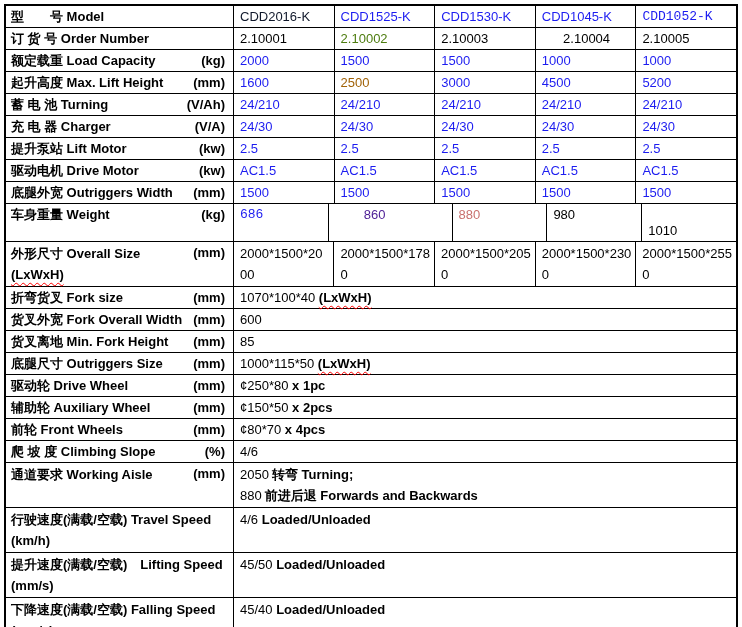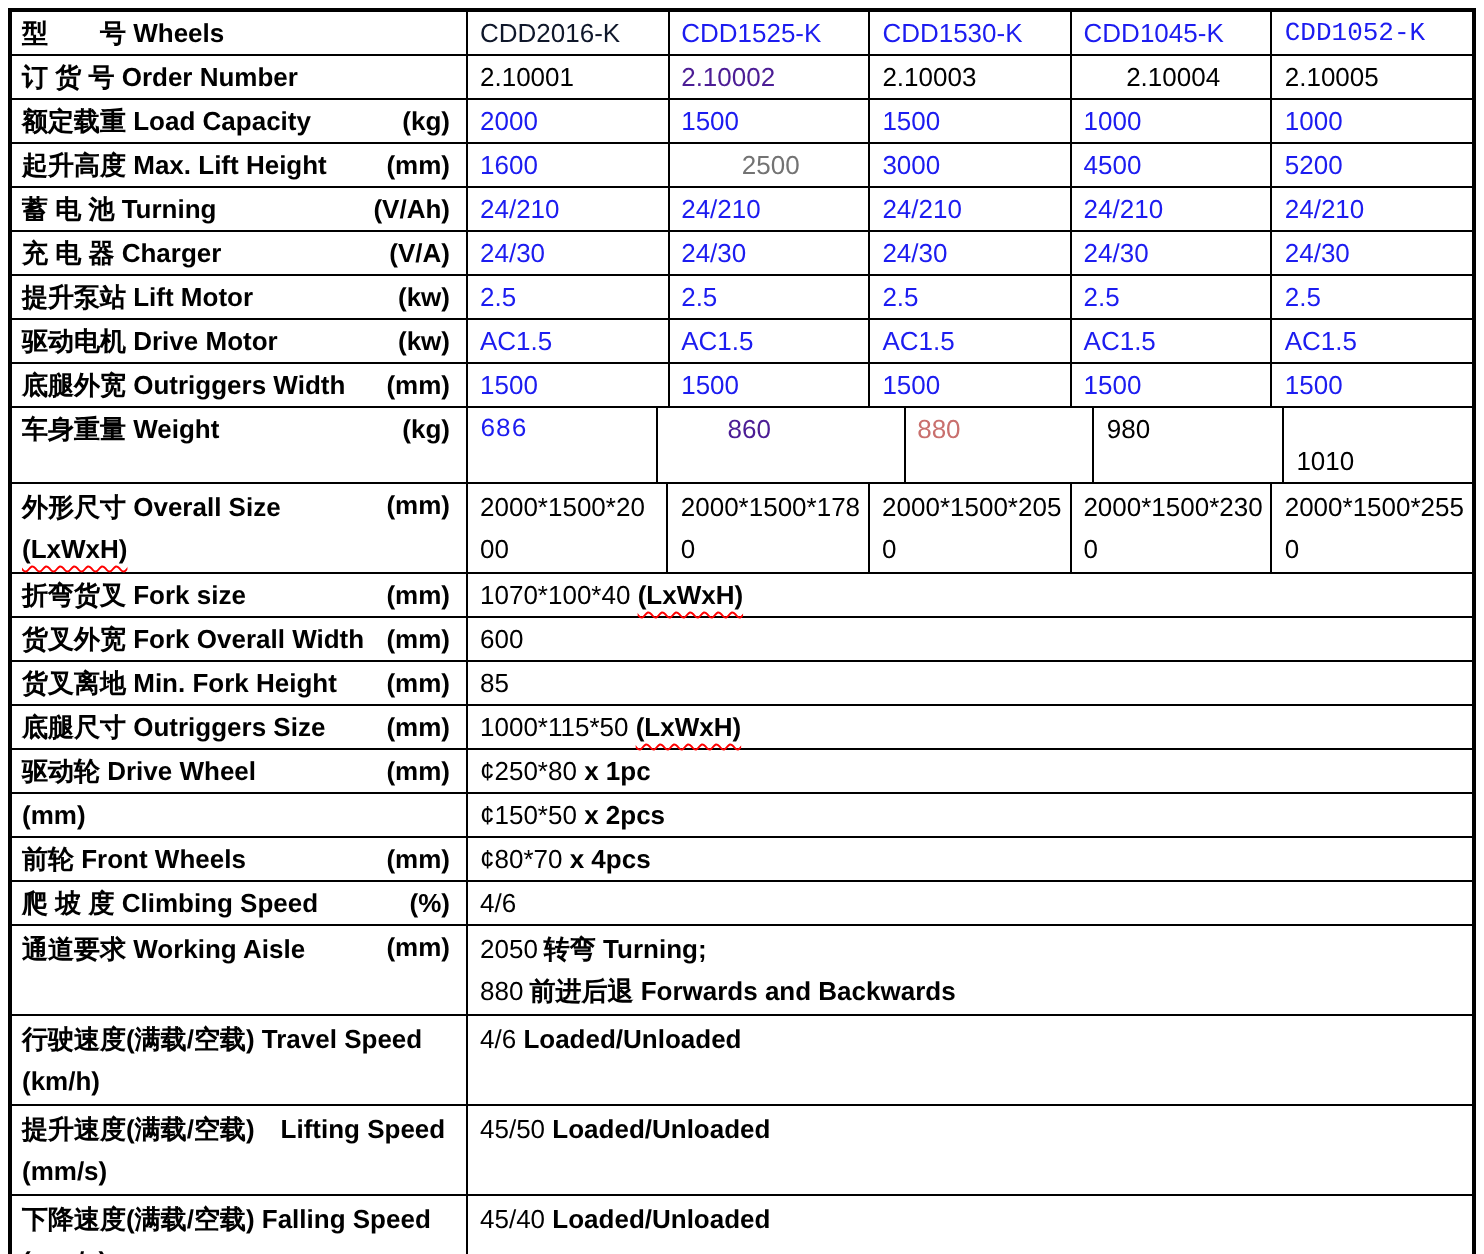--- a/index.html
+++ b/index.html
@@ -37,21 +37,21 @@
     text-underline-offset:3px;
   }
 </style>
 </head>
 <body>
 
 <div class="spec-table" id="spec-table">
     <div class="row">
       <div class="cell label-cell">
         <div class="lbl">
-          <div class="l1"><span>型　　号 Wheels</span></div>
+          <div class="l1"><span>型　　号 Model</span></div>
         </div>
       </div>
       <div class="cell vcell" style="color: #0f172a;">
         <div class="vline">CDD2016-K</div>
       </div>
       <div class="cell vcell" style="color: rgb(28, 28, 240);">
         <div class="vline">CDD1525-K</div>
       </div>
       <div class="cell vcell" style="color: rgb(28, 28, 240);">
         <div class="vline">CDD1530-K</div>
@@ -65,21 +65,21 @@
     </div>
     <div class="row">
       <div class="cell label-cell">
         <div class="lbl">
           <div class="l1"><span>订 货 号 Order Number</span></div>
         </div>
       </div>
       <div class="cell vcell" style="color: rgb(0, 0, 0);">
         <div class="vline">2.10001</div>
       </div>
-      <div class="cell vcell" style="color: #4c1d95;">
+      <div class="cell vcell" style="color: #4d7c0f;">
         <div class="vline">2.10002</div>
       </div>
       <div class="cell vcell" style="color: rgb(0, 0, 0);">
         <div class="vline">2.10003</div>
       </div>
       <div class="cell vcell" style="color: rgb(0, 0, 0); text-align: center;">
         <div class="vline">2.10004</div>
       </div>
       <div class="cell vcell" style="color: rgb(0, 0, 0);">
         <div class="vline">2.10005</div>
@@ -111,21 +111,21 @@
     <div class="row">
       <div class="cell label-cell">
         <div class="lbl">
           <div class="l1"><span>起升高度 Max. Lift Height</span></div>
         </div>
         <span class="unit">(mm)</span>
       </div>
       <div class="cell vcell" style="color: rgb(28, 28, 240);">
         <div class="vline">1600</div>
       </div>
-      <div class="cell vcell" style="color: #737373; text-align: center;">
+      <div class="cell vcell" style="color: #a16207;">
         <div class="vline">2500</div>
       </div>
       <div class="cell vcell" style="color: rgb(28, 28, 240);">
         <div class="vline">3000</div>
       </div>
       <div class="cell vcell" style="color: rgb(28, 28, 240);">
         <div class="vline">4500</div>
       </div>
       <div class="cell vcell" style="color: rgb(28, 28, 240);">
         <div class="vline">5200</div>
@@ -347,41 +347,44 @@
           <div class="l1"><span>驱动轮  Drive Wheel</span></div>
         </div>
         <span class="unit">(mm)</span>
       </div>
       <div class="cell vcell wide">
         <div class="vline"><span>¢250*80 </span><span class="b ">x 1pc</span></div>
       </div>
     </div>
     <div class="row">
       <div class="cell label-cell">
+        <div class="lbl">
+          <div class="l1"><span>辅助轮  Auxiliary Wheel</span></div>
+        </div>
         <span class="unit">(mm)</span>
       </div>
       <div class="cell vcell wide">
         <div class="vline"><span>¢150*50 </span><span class="b ">x 2pcs</span></div>
       </div>
     </div>
     <div class="row">
       <div class="cell label-cell">
         <div class="lbl">
           <div class="l1"><span>前轮 Front Wheels</span></div>
         </div>
         <span class="unit">(mm)</span>
       </div>
       <div class="cell vcell wide">
         <div class="vline"><span>¢80*70 </span><span class="b ">x 4pcs</span></div>
       </div>
     </div>
     <div class="row">
       <div class="cell label-cell">
         <div class="lbl">
-          <div class="l1"><span>爬 坡 度 Climbing Speed</span></div>
+          <div class="l1"><span>爬 坡 度 Climbing Slope</span></div>
         </div>
         <span class="unit">(%)</span>
       </div>
       <div class="cell vcell wide">
         <div class="vline"><span>4/6</span></div>
       </div>
     </div>
     <div class="row tall">
       <div class="cell label-cell">
         <div class="lbl">

